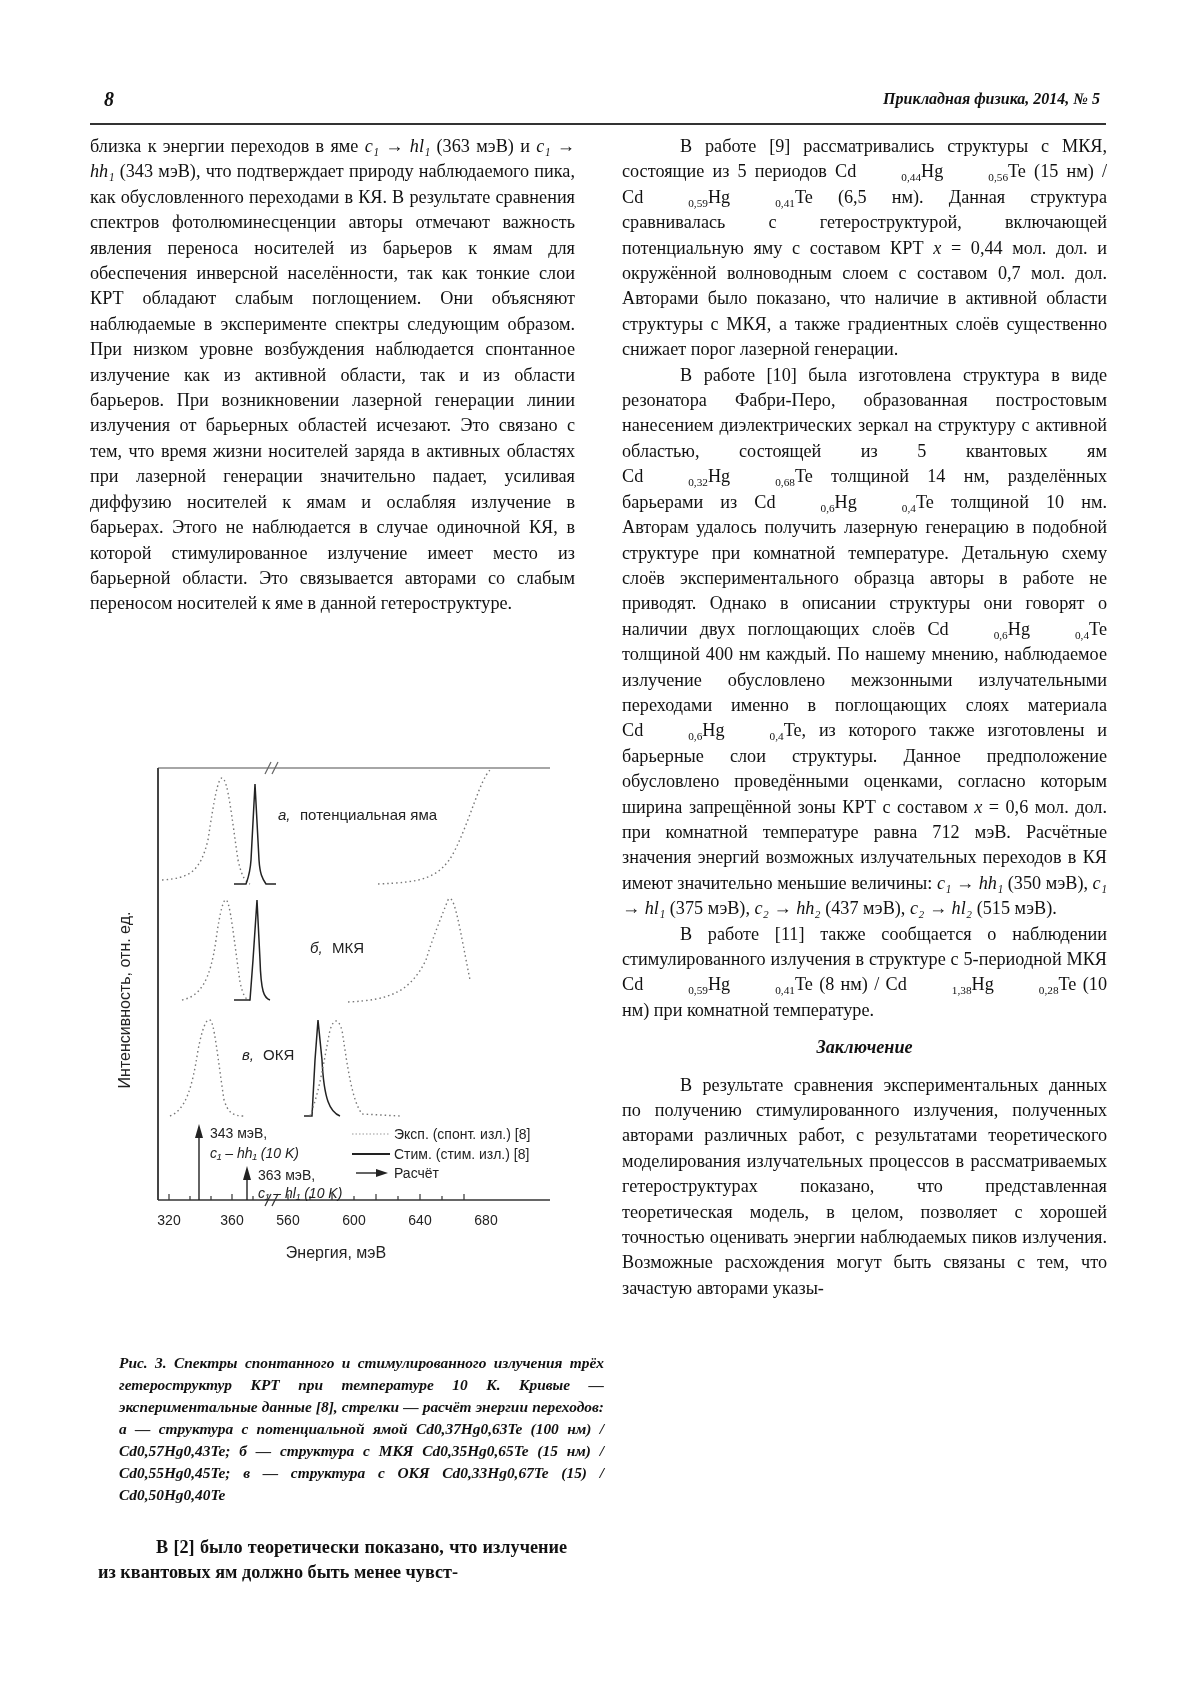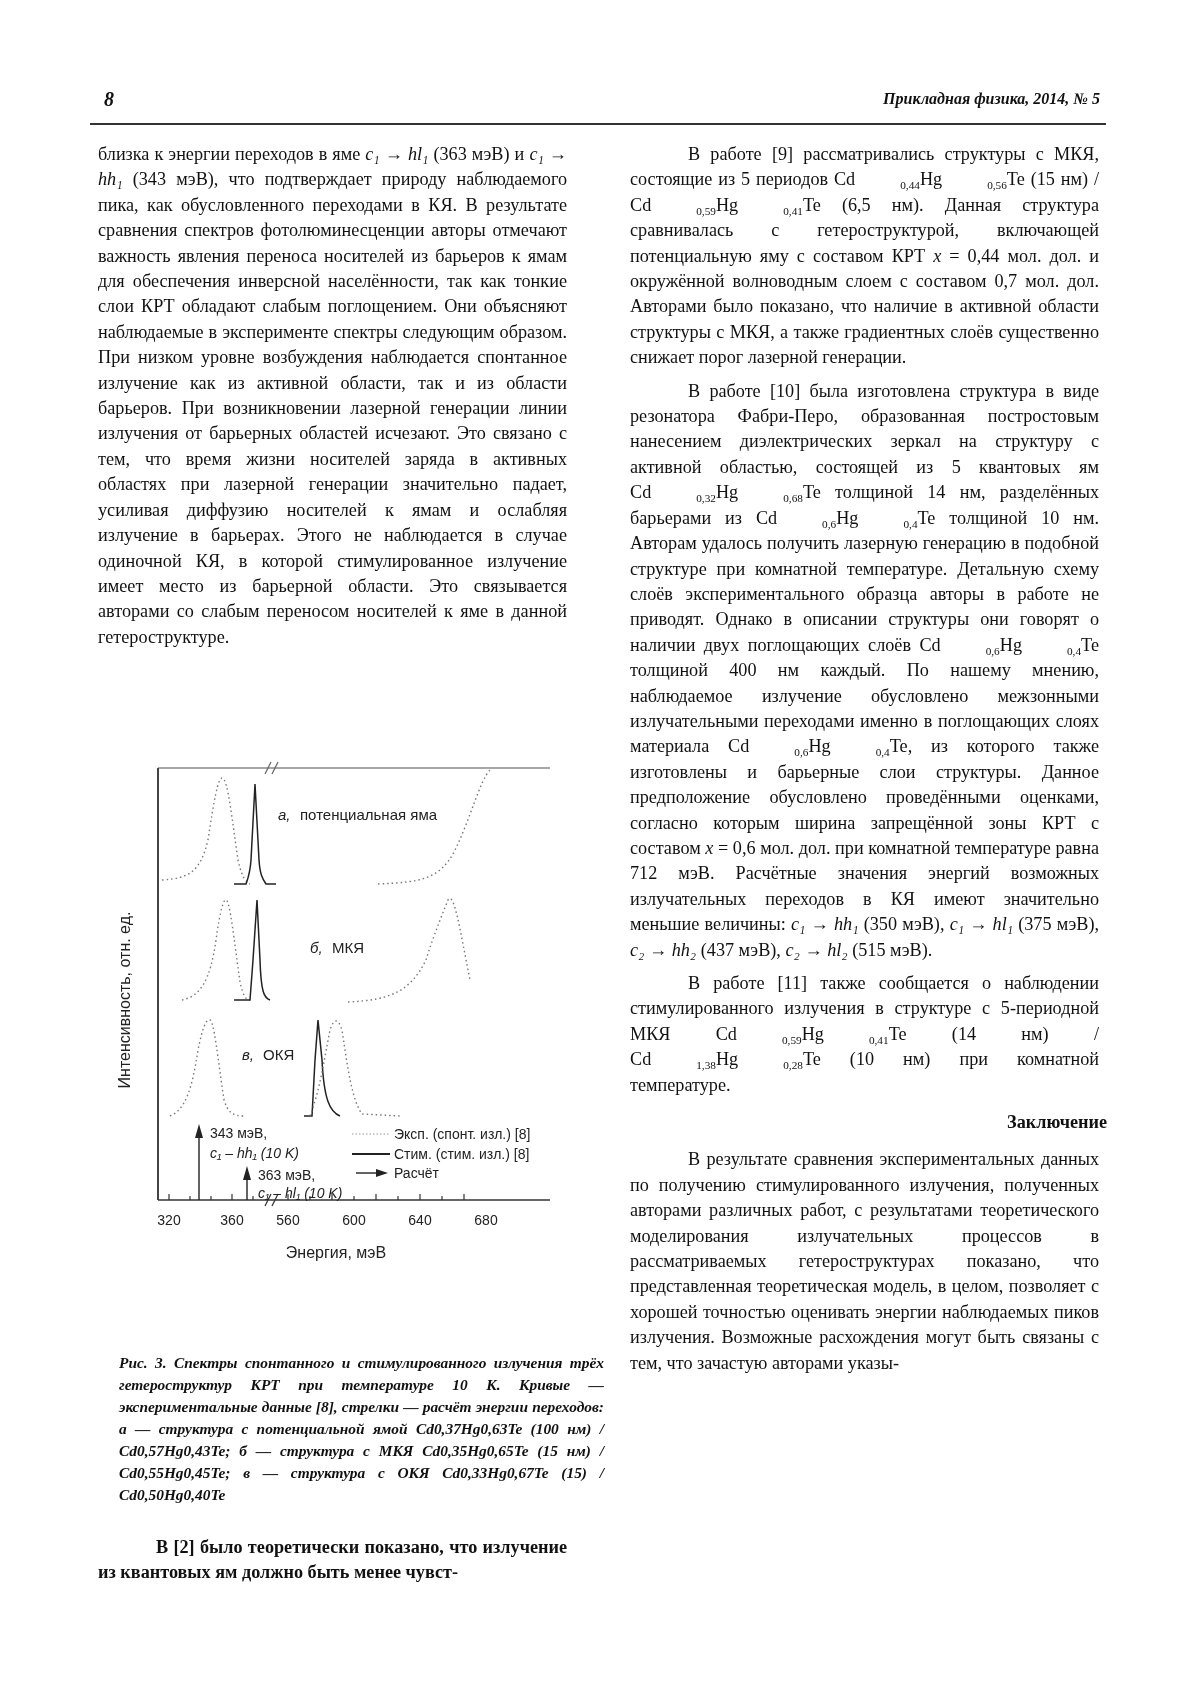--- a/index.html
+++ b/index.html
@@ -7,32 +7,32 @@
          font-family: "Liberation Serif", "DejaVu Serif", serif; color: #111; }
   .header { position: absolute; left: 90px; top: 88px; width: 1016px; height: 30px; }
   .page-num { position: absolute; left: 14px; top: 0; font-style: italic; font-weight: bold; font-size: 20px; }
   .journal { position: absolute; right: 6px; top: 2px; font-style: italic; font-weight: bold; font-size: 16px; }
   .rule { position: absolute; left: 90px; top: 123px; width: 1016px; height: 2px; background: #333; }
 
   .col { position: absolute; top: 134px; width: 485px; font-size: 18.2px; line-height: 25.4px;
          text-align: justify; }
   .col-left { left: 90px; }
   .col-right { left: 622px; }
-  .col p { margin: 8px; }
+  .col p { margin: 0; }
   .indent { text-indent: 58px; }
   .math { font-style: italic; }
   sub { font-size: 0.62em; vertical-align: -0.35em; line-height: 0; font-style: normal; padding-left: 45px; }
 
   .figure { position: absolute; left: 110px; top: 760px; width: 460px; height: 580px; }
   .fig-caption { position: absolute; left: 90px; top: 1352px; width: 485px; font-size: 15.4px; line-height: 22px;
                  font-style: italic; font-weight: bold; text-align: justify; margin-left: 29px; }
   .after-fig { position: absolute; left: 90px; top: 1527px; width: 485px; font-size: 18.2px; line-height: 25.4px;
                text-align: justify; }
   .after-fig p { margin: 8px; font-weight: bold; }
-  .section-title { text-align: right; font-weight: bold; margin: 12px 0 12px 0; }
+  .section-title { text-align: center; font-weight: bold; margin: 12px 0 12px 0; font-style: italic; }
 
   svg text { font-family: "Liberation Sans", "DejaVu Sans", sans-serif; }
 </style>
 </head>
 <body>
 
 <div class="header">
   <span class="page-num">8</span>
   <span class="journal">Прикладная физика, 2014, № 5</span>
 </div>
@@ -124,16 +124,16 @@
   <span>Рис. 3.</span><span> Спектры спонтанного и стимулированного излучения трёх гетероструктур КРТ при температуре 10 К. Кривые — экспериментальные данные [8], стрелки — расчёт энергии переходов: а — структура с потенциальной ямой </span><span>Cd0,37Hg0,63Te (100 нм) / Cd0,57Hg0,43Te</span><span>; б — структура с МКЯ </span><span>Cd0,35Hg0,65Te (15 нм) / Cd0,55Hg0,45Te</span><span>; в — структура с ОКЯ </span><span>Cd0,33Hg0,67Te (15) / Cd0,50Hg0,40Te</span>
 </div>
 
 <div class="after-fig">
   <p class="indent">В [2] было теоретически показано, что излучение из квантовых ям должно быть менее чувст-</p>
 </div>
 
 <div class="col col-right">
   <p class="indent"><span>В работе [9] рассматривались структуры с МКЯ, состоящие из 5 периодов Cd</span><sub>0,44</sub><span>Hg</span><sub>0,56</sub><span>Te (15 нм) / Cd</span><sub>0,59</sub><span>Hg</span><sub>0,41</sub><span>Te (6,5 нм). Данная структура сравнивалась с гетероструктурой, включающей потенциальную яму с составом КРТ </span><span class="math">x</span><span> = 0,44 мол. дол. и окружённой волноводным слоем с составом 0,7 мол. дол. Авторами было показано, что наличие в активной области структуры с МКЯ, а также градиентных слоёв существенно снижает порог лазерной генерации.</span></p>
   <p class="indent"><span>В работе [10] была изготовлена структура в виде резонатора Фабри-Перо, образованная постростовым нанесением диэлектрических зеркал на структуру с активной областью, состоящей из 5 квантовых ям Cd</span><sub>0,32</sub><span>Hg</span><sub>0,68</sub><span>Te толщиной 14 нм, разделённых барьерами из Cd</span><sub>0,6</sub><span>Hg</span><sub>0,4</sub><span>Te толщиной 10 нм. Авторам удалось получить лазерную генерацию в подобной структуре при комнатной температуре. Детальную схему слоёв экспериментального образца авторы в работе не приводят. Однако в описании структуры они говорят о наличии двух поглощающих слоёв Cd</span><sub>0,6</sub><span>Hg</span><sub>0,4</sub><span>Te толщиной 400 нм каждый. По нашему мнению, наблюдаемое излучение обусловлено межзонными излучательными переходами именно в поглощающих слоях материала Cd</span><sub>0,6</sub><span>Hg</span><sub>0,4</sub><span>Te, из которого также изготовлены и барьерные слои структуры. Данное предположение обусловлено проведёнными оценками, согласно которым ширина запрещённой зоны КРТ с составом </span><span class="math">x</span><span> = 0,6 мол. дол. при комнатной температуре равна 712 мэВ. Расчётные значения энергий возможных излучательных переходов в КЯ имеют значительно меньшие величины: </span><span class="math">c₁ → hh₁</span><span> (350 мэВ), </span><span class="math">c₁ → hl₁</span><span> (375 мэВ), </span><span class="math">c₂ → hh₂</span><span> (437 мэВ), </span><span class="math">c₂ → hl₂</span><span> (515 мэВ).</span></p>
-  <p class="indent"><span>В работе [11] также сообщается о наблюдении стимулированного излучения в структуре с 5-периодной МКЯ Cd</span><sub>0,59</sub><span>Hg</span><sub>0,41</sub><span>Te (14 нм) / Cd</span><sub>1,38</sub><span>Hg</span><sub>0,28</sub><span>Te (10 нм) при комнатной температуре.</span></p>
+  <p class="indent"><span>В работе [11] также сообщается о наблюдении стимулированного излучения в структуре с 5-периодной МКЯ Cd</span><sub>0,59</sub><span>Hg</span><sub>0,41</sub><span>Te (8 нм) / Cd</span><sub>1,38</sub><span>Hg</span><sub>0,28</sub><span>Te (10 нм) при комнатной температуре.</span></p>
   <div class="section-title">Заключение</div>
   <p class="indent">В результате сравнения экспериментальных данных по получению стимулированного излучения, полученных авторами различных работ, с результатами теоретического моделирования излучательных процессов в рассматриваемых гетероструктурах показано, что представленная теоретическая модель, в целом, позволяет с хорошей точностью оценивать энергии наблюдаемых пиков излучения. Возможные расхождения могут быть связаны с тем, что зачастую авторами указы-</p>
 </div>
 
 </body></html>

